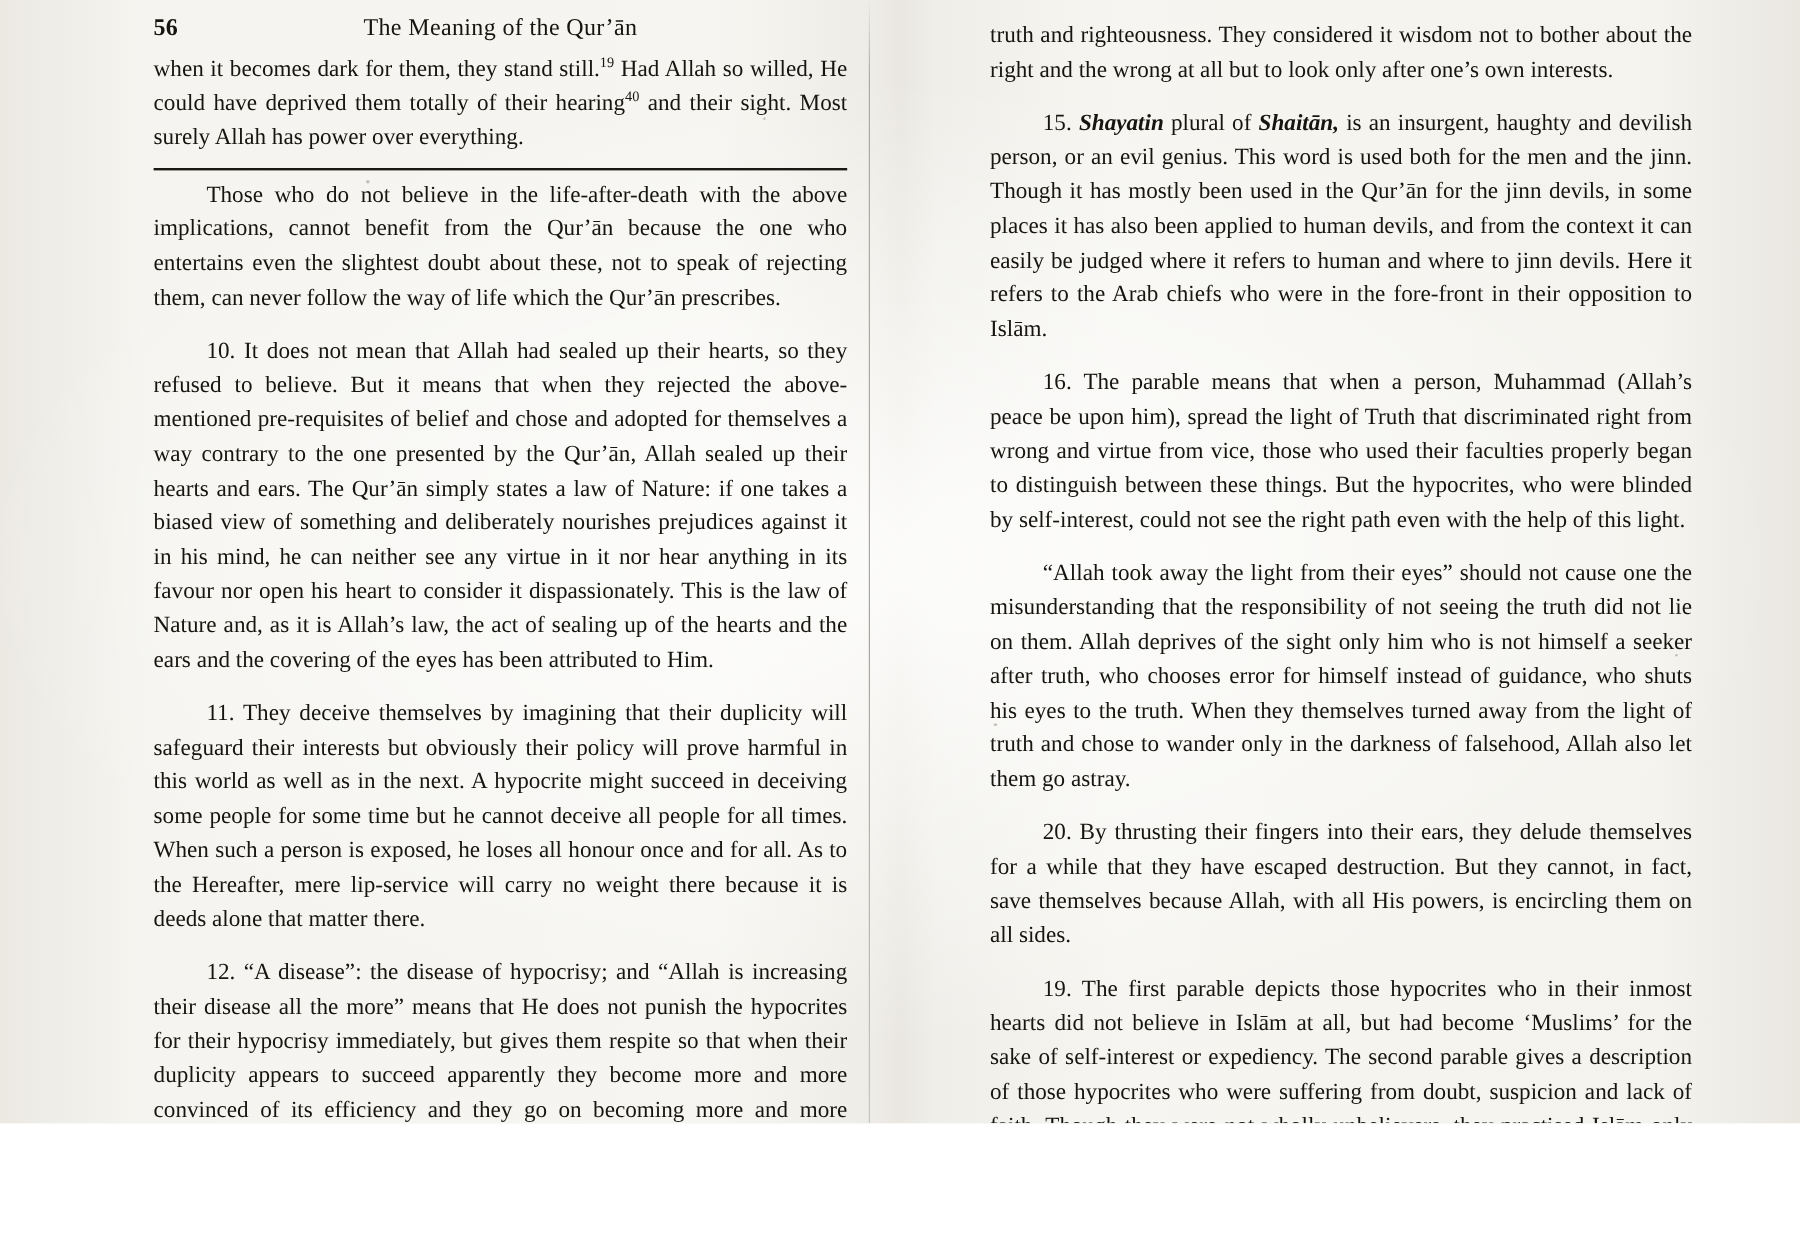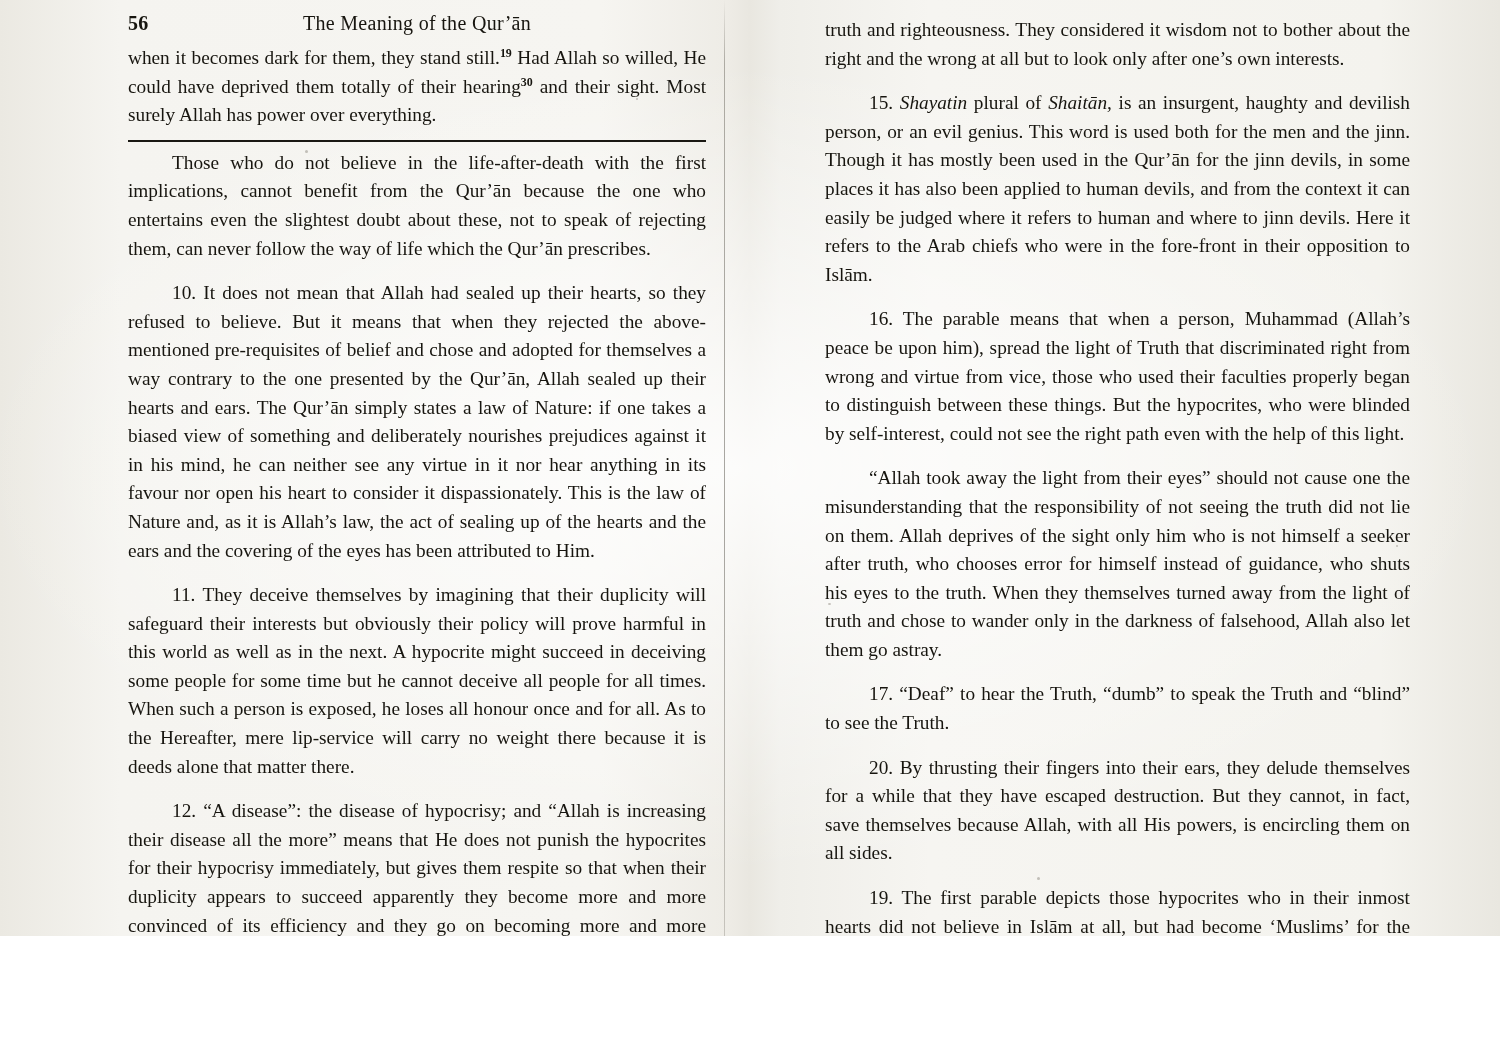--- a/index.html
+++ b/index.html
@@ -108,23 +108,22 @@
     font-style: italic;
     font-size: 19px;
     line-height: 26px;
     text-align: left;
     margin: 0 0 12px 0;
   }
   sup {
     font-size: 0.62em;
     vertical-align: super;
     line-height: 0;
-    font-weight: bold;
-  }
-  .it { font-style: italic; }
+  }
+  .it { font-style: italic; font-weight: bold; }
 
   
   .showthrough {
     position: absolute;
     font-family: "Liberation Serif", "DejaVu Serif", serif;
     font-size: 19.3px;
     line-height: 28.6px;
     color: #1b1810;
     opacity: 0.085;
     transform: scaleX(-1);
@@ -166,26 +165,26 @@
   <div class="page page-left">
     <div class="col col-left">
 
       <div class="running-head">
         <span class="folio folio-left">56</span>
         <span class="book-title">The Meaning of the Qur’ān</span>
       </div>
 
       <div class="body">
 
-        <p class="noindent"><span>when  it becomes dark for them, they stand still.</span><sup>19</sup><span> Had Allah so willed, He could   have deprived them totally of their hearing</span><sup>30</sup><span> and their sight. Most surely Allah has power over everything.</span></p>
+        <p class="noindent"><span>when  it becomes dark for them, they stand still.</span><sup>19</sup><span> Had Allah so willed, He could   have deprived them totally of their hearing</span><sup>40</sup><span> and their sight. Most surely Allah has power over everything.</span></p>
 
         <hr class="rule">
 
 
-        <p><span>Those who do not believe in the life-after-death with the first implications, cannot  benefit from the Qur’ān because the one who entertains even the slightest doubt about these, not to speak of rejecting them, can never follow the way of life which the Qur’ān prescribes.</span></p>
+        <p><span>Those who do not believe in the life-after-death with the above implications, cannot  benefit from the Qur’ān because the one who entertains even the slightest doubt about these, not to speak of rejecting them, can never follow the way of life which the Qur’ān prescribes.</span></p>
 
 
         <p><span>10.</span> <span>It does not mean that Allah had sealed up their hearts, so they refused to believe. But it means that when they rejected the above-mentioned pre-requisites of belief and chose and adopted for themselves a way contrary to the one presented by the Qur’ān, Allah  sealed up their hearts and ears. The Qur’ān simply states a law of  Nature: if one takes a biased view of something and deliberately nourishes prejudices against it in his mind, he can neither see  any virtue in it nor hear anything  in  its favour nor open his heart to consider it dispassionately. This is the law of Nature  and, as it is Allah’s law, the act of sealing up of the hearts and the ears and the covering of the eyes has been attributed to Him.</span></p>
 
         <p><span>11.</span> <span>They deceive  themselves by imagining that their duplicity will safeguard  their interests but obviously their policy will prove harmful in this world as well as in the next.  A hypocrite might succeed in deceiving some people for some time but he cannot  deceive all people for all times. When such a person is exposed, he loses all honour once and for all. As to the Hereafter, mere lip-service will carry no weight there because it is deeds alone that matter there.</span></p>
 
         <p><span>12.</span> <span>“A disease”:  the disease of hypocrisy; and “Allah is increasing their disease all the more” means that He does not punish  the hypocrites for their hypocrisy  immediately, but gives them respite so that when their duplicity appears to succeed  apparently they become more and more convinced of its efficiency and they go on becoming more and more hypocritical in their attitude and conduct.</span></p>
 
       </div>
     </div>
@@ -198,21 +197,20 @@
       <div class="body" style="margin-top:16px;">
 
         <p class="noindent"><span>truth and  righteousness.  They  considered it wisdom not to bother about the right and the wrong at all but to look only after one’s own interests.</span></p>
 
         <p><span>15.</span> <span class="it">Shayatin</span><span> plural  of </span><span class="it">Shaitān,</span><span> is an insurgent,  haughty and devilish person, or an evil genius. This word is used both for the men and the jinn. Though it  has mostly been used in the Qur’ān for the jinn devils, in some places it has also been applied to human devils, and from the context it can easily be judged where it refers to human and where to  jinn devils. Here it refers to the Arab chiefs who were in the fore-front in their opposition to Islām.</span></p>
 
         <p><span>16.</span> <span>The parable means that when a person, Muhammad (Allah’s peace be upon him), spread the light of Truth that discriminated right from wrong and virtue from vice, those who used  their faculties properly began to distinguish between these things. But  the hypocrites, who were blinded by self-interest, could not see the right path even with the help of this light.</span></p>
 
         <p><span>“Allah took away the light from their eyes”  should not cause one the misunderstanding  that the responsibility of not seeing the truth did not lie on them. Allah  deprives  of  the  sight only him who is not himself a seeker after truth, who chooses error for himself instead of guidance,  who shuts his eyes to the truth. When  they  themselves  turned  away  from  the light of truth and chose to wander only in the darkness of falsehood, Allah also let them go astray.</span></p>
 
-        <p><span>17.</span> <span>“Deaf”  to  hear the Truth, “dumb” to speak the Truth and “blind” to see the Truth.</span></p>
 
         <p><span>20.</span> <span>By  thrusting their fingers into their ears, they delude themselves for a while  that they have escaped destruction. But they cannot, in fact, save themselves because Allah, with all His powers, is encircling them on all sides.</span></p>
 
         <p><span>19.</span> <span>The  first  parable  depicts those hypocrites who in their inmost hearts did not believe in Islām at all, but  had become ‘Muslims’ for the sake of self-interest or  expediency. The second parable gives a description of those hypocrites who  were suffering from doubt, suspicion and lack of faith. Though they were not wholly unbelievers, they practised Islām only to the extent which might not involve them in  trouble. In this parable rainfall stands for Islām which came as a blessing to  humanity; pitch darkness, thunder and lightning stand for the impending obstacles, the threatening dangers and  the glaring difficulties which were being experienced on account of the strong resistance from the opponents of Islām. When  the situation eased a little, they began to move onward on the path of Islām, but  when the clouds of difficulties began to appear, or when they were given such commands as were against their self-interest or their superstitious beliefs and prejudices, they again stood still in sheer perplexity.</span></p>
 
       </div>
     </div>
   </div>
 
 </div>

